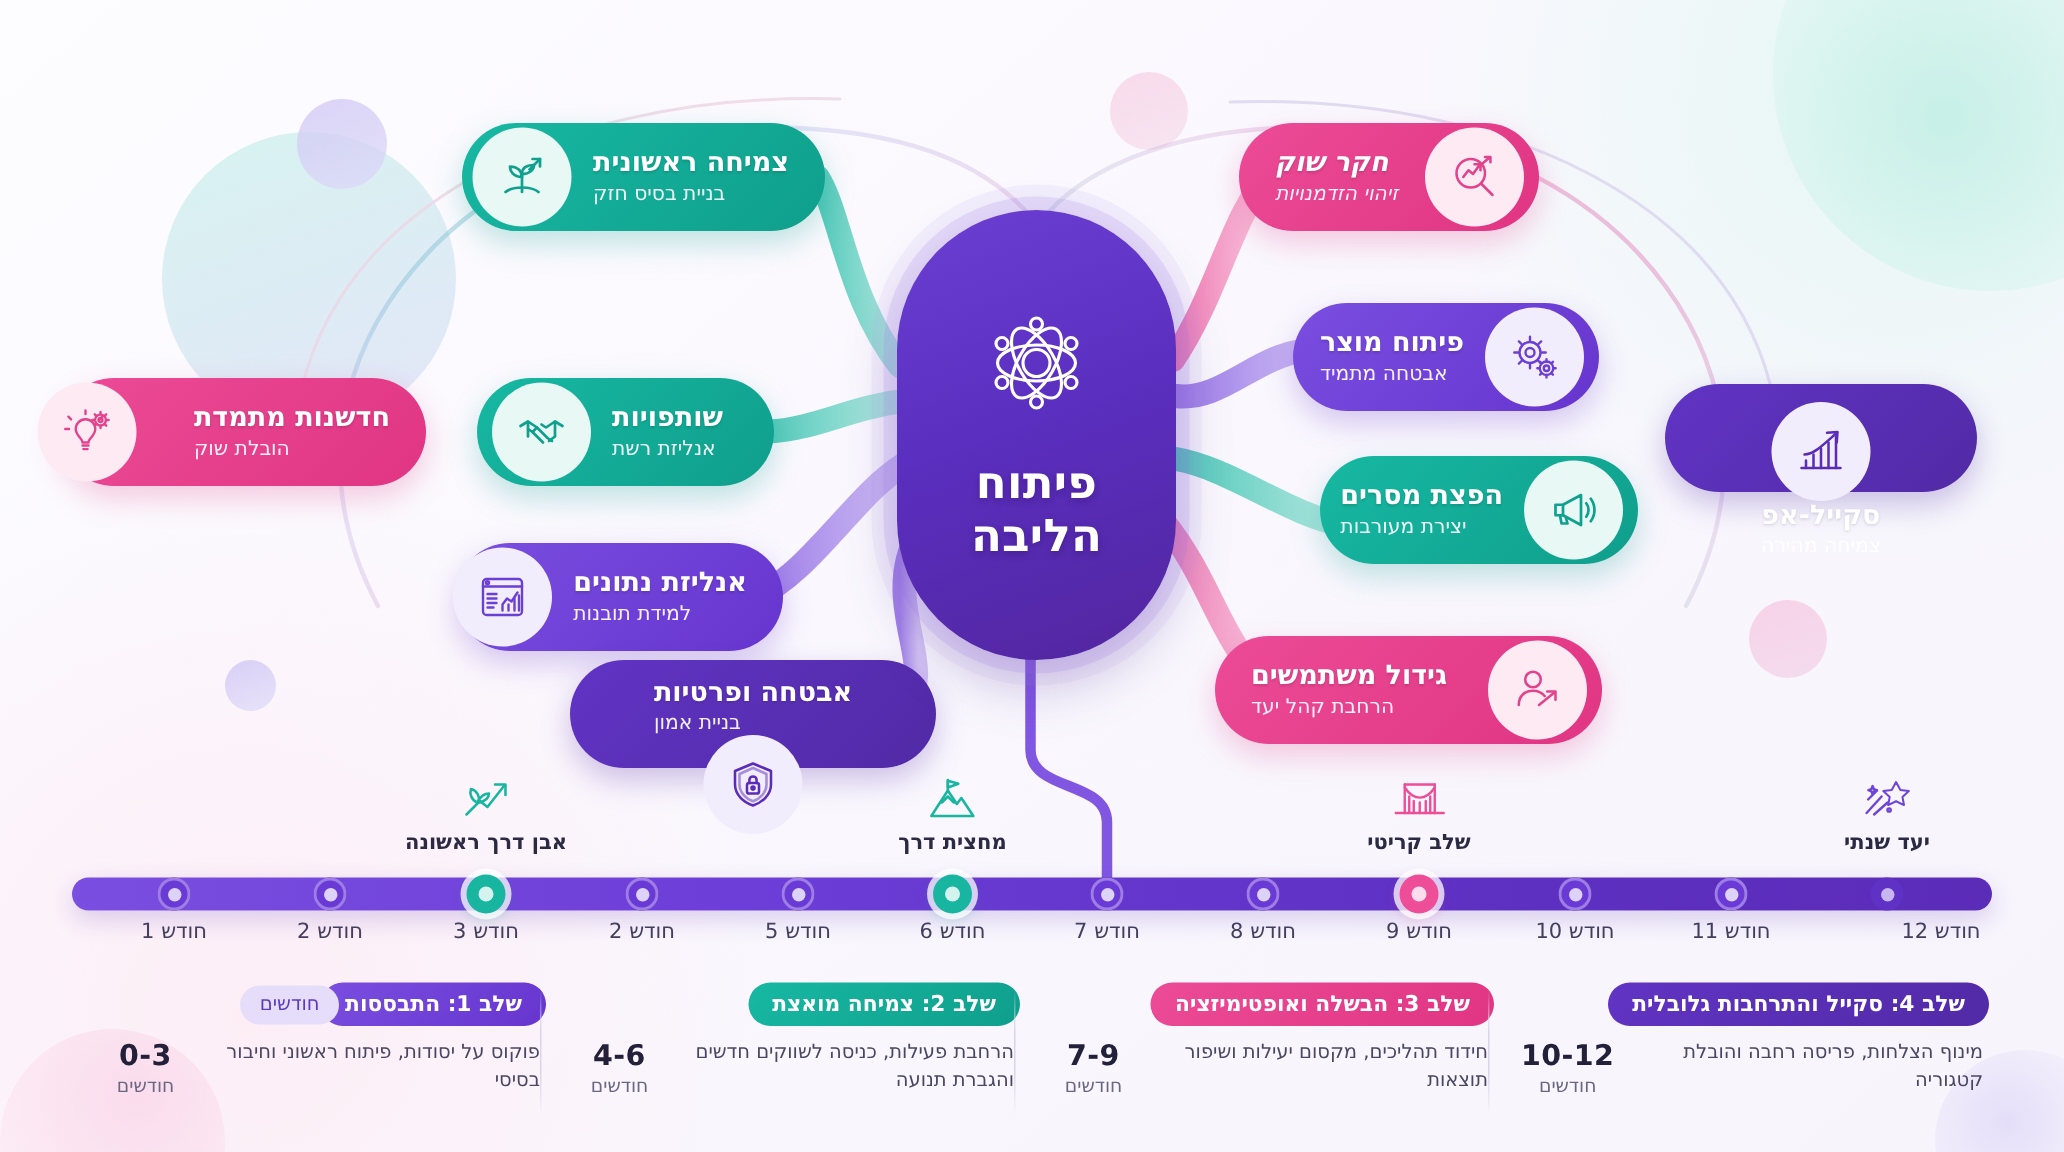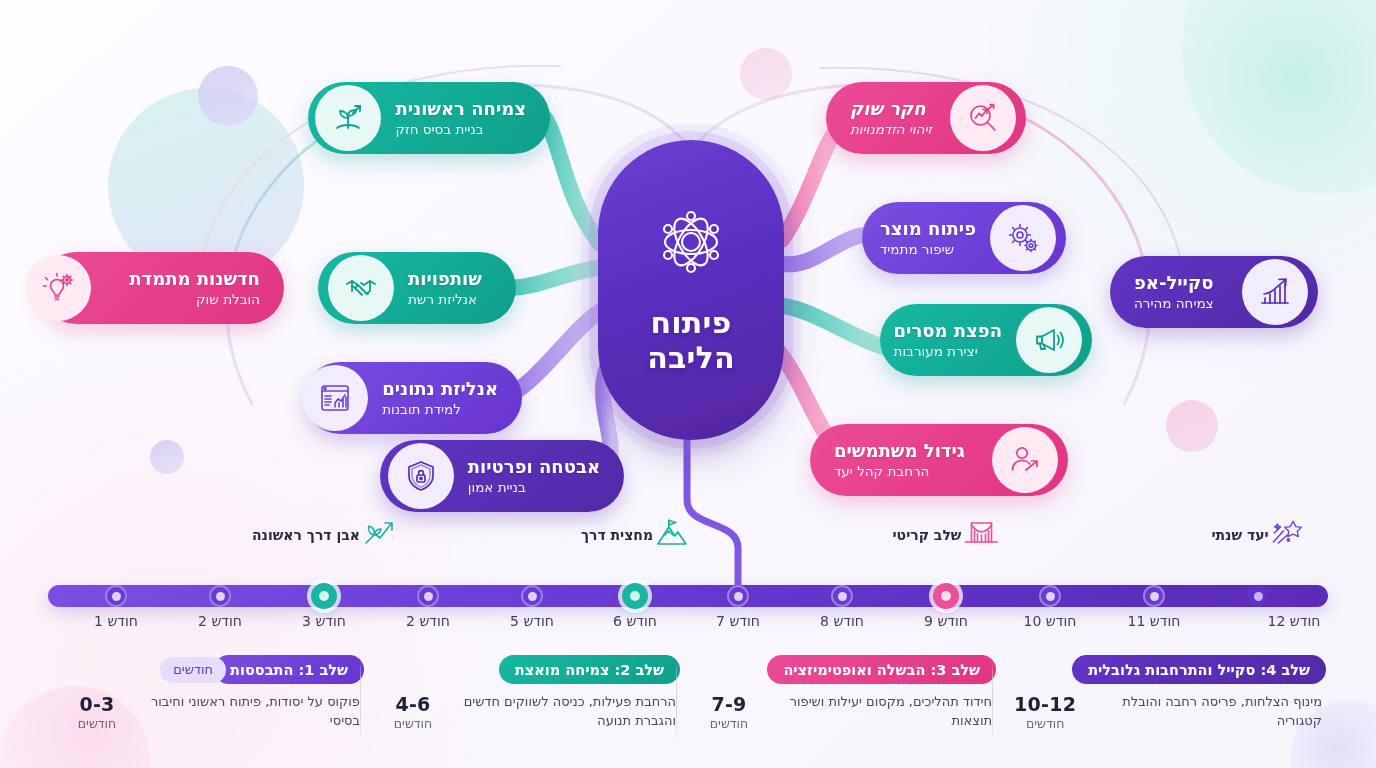--- a/index.html
+++ b/index.html
@@ -80,21 +80,21 @@
   }
   .card.big-icon .card-icon { width: 66px; height: 66px; flex-basis: 66px; }
 
   .c-teal   { background: linear-gradient(135deg, #17b8a2 0%, #0f9f8c 100%);
               box-shadow: 0 8px 20px rgba(16,160,142,.26); }
   .c-pink   { background: linear-gradient(135deg, #ec4b97 0%, #e03582 100%);
               box-shadow: 0 8px 20px rgba(225,60,135,.26); }
   .c-purple { background: linear-gradient(135deg, #7a4ee0 0%, #6635cf 100%);
               box-shadow: 0 8px 20px rgba(106,56,200,.26); }
   .c-dpurple{ background: linear-gradient(135deg, #6134c4 0%, #512aa6 100%);
-              box-shadow: 0 8px 20px rgba(85,42,170,.28); }
+              box-shadow: 0 8px 20px rgba(85,42,170,.28); flex-direction: column; }
 
   .ic-teal   { background: #e7f8f5; }
   .ic-pink   { background: #fdeaf3; }
   .ic-purple { background: #f1edfd; }
 
   
   .tl-bar {
     position: absolute; left: 48px; top: 585px; width: 1280px; height: 22px;
     border-radius: 11px;
     background: linear-gradient(90deg, #7a4ee0 0%, #6d3ed8 35%, #5f31c4 70%, #5b2cb8 100%);
@@ -119,21 +119,21 @@
   .tl-dot.pink i { background: #fcdcec; width: 10px; height: 10px; }
   .tl-dot.star   { background: #5f31c4; }
   .tl-dot.star i { background: #c7b6ef; }
 
   .tl-month {
     position: absolute; top: 613px; transform: translateX(-50%);
     font-size: 14px; color: #43405a; white-space: nowrap; direction: rtl;
   }
   .tl-ms {
     position: absolute; transform: translateX(-50%);
-    display: flex; flex-direction: row; align-items: center; gap: 2px;
+    display: flex; flex-direction: column; align-items: center; gap: 2px;
     z-index: 4;
   }
   .tl-ms-label { font-size: 14px; font-weight: bold; color: #2c2a42; white-space: nowrap; }
 
   
   .phase {
     position: absolute; top: 655px; width: 302px;
     display: flex; flex-direction: column; align-items: stretch;
   }
   .phase-head {
@@ -310,21 +310,21 @@
         <path d="M17 3 L29 8 V17 C29 24, 23 29, 17 31 C11 29, 5 24, 5 17 V8 Z"></path>
         <path d="M17 6 L26 10 V17 C26 22.5, 21.5 26.5, 17 28.2 C12.5 26.5, 8 22.5, 8 17 V10 Z" opacity=".5"></path>
         <rect x="13" y="16" width="8" height="7" rx="1.4"></rect>
         <path d="M14.6 16 V14 A2.4 2.4 0 0 1 19.4 14 V16"></path>
         <circle cx="17" cy="19.4" r="1"></circle>
       </svg>
     </div>
   </div>
 
   <div class="card c-pink big-icon" style="left:40px; top:252px; width:244px;">
-    <div class="card-text" style="flex:1; margin-left:24px;">
+    <div class="card-text" style="flex:1; align-items:flex-end;margin-left:24px;">
       <div class="card-title">חדשנות מתמדת</div>
       <div class="card-sub">הובלת שוק</div>
     </div>
     <div class="card-icon ic-pink">
       <svg width="34" height="34" viewBox="0 0 34 34" fill="none" stroke="#e3428c" stroke-width="1.6" stroke-linecap="round" stroke-linejoin="round">
         <path d="M14 24 C 14 21, 9.5 19.5, 9.5 15 A 6.5 6.5 0 0 1 22.5 15 C 22.5 19.5, 18 21, 18 24 Z"></path>
         <path d="M14 26 H18 M14.6 28.4 H17.4"></path>
         <path d="M5 15 H2.5 M6.4 8.6 L4.6 6.8 M16 5 V2.6 M25.5 8.6 L27.3 6.8"></path>
         <circle cx="26" cy="9" r="3.6"></circle>
           <circle cx="26" cy="9" r="1.3"></circle>
@@ -358,21 +358,21 @@
         <path d="M14 3.5 V6.2 M14 21.8 V24.5 M3.5 14 H6.2 M21.8 14 H24.5
                  M6.6 6.6 L8.5 8.5 M19.5 19.5 L21.4 21.4 M21.4 6.6 L19.5 8.5 M8.5 19.5 L6.6 21.4"></path>
         <circle cx="25" cy="24.5" r="4.5"></circle>
           <circle cx="25" cy="24.5" r="1.8"></circle>
         <path d="M25 18.4 V20 M25 29 V30.6 M18.9 24.5 H20.5 M29.5 24.5 H31.1
                  M20.7 20.2 L21.8 21.3 M28.2 27.7 L29.3 28.8 M29.3 20.2 L28.2 21.3 M21.8 27.7 L20.7 28.8"></path>
       </svg>
     </div>
     <div class="card-text" style="flex:1; align-items:flex-end;">
       <div class="card-title">פיתוח מוצר</div>
-      <div class="card-sub">שיפור מתמיד</div>
+      <div class="card-sub">אבטחה מתמיד</div>
     </div>
   </div>
 
   <div class="card c-teal big-icon" style="left:880px; top:304px; width:212px;">
     <div class="card-icon ic-teal">
       <svg width="34" height="34" viewBox="0 0 34 34" fill="none" stroke="#10a08e" stroke-width="1.8" stroke-linecap="round" stroke-linejoin="round">
         <path d="M5 13.5 L5 20.5 L10 20.5 L22 27 L22 7 L10 13.5 Z"></path>
         <path d="M10 13.5 L10 20.5"></path>
         <path d="M8 20.5 L9 26 L13 26 L12 22.5"></path>
         <path d="M25.5 12.5 C27.5 15, 27.5 19, 25.5 21.5"></path>

